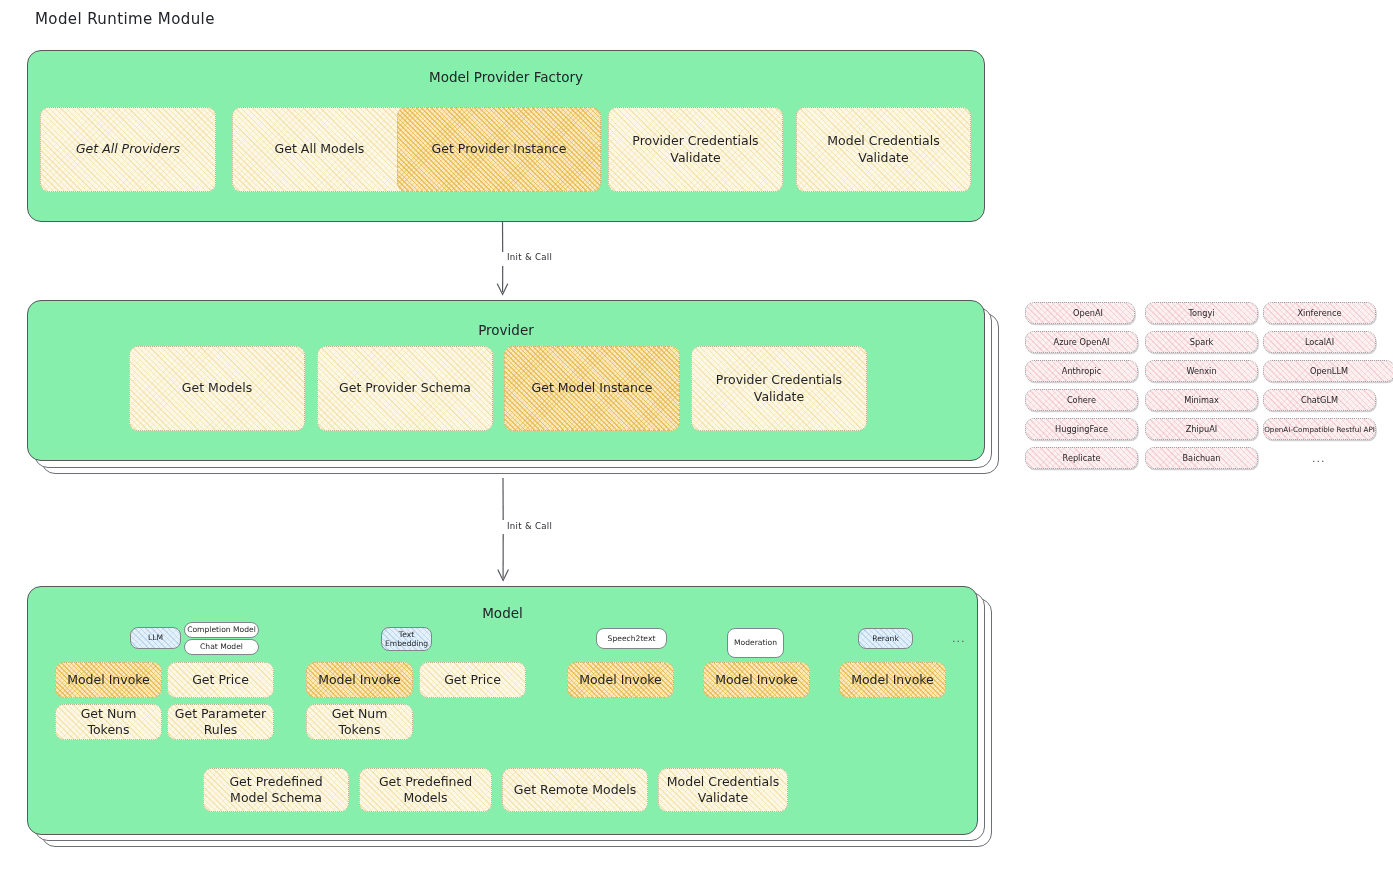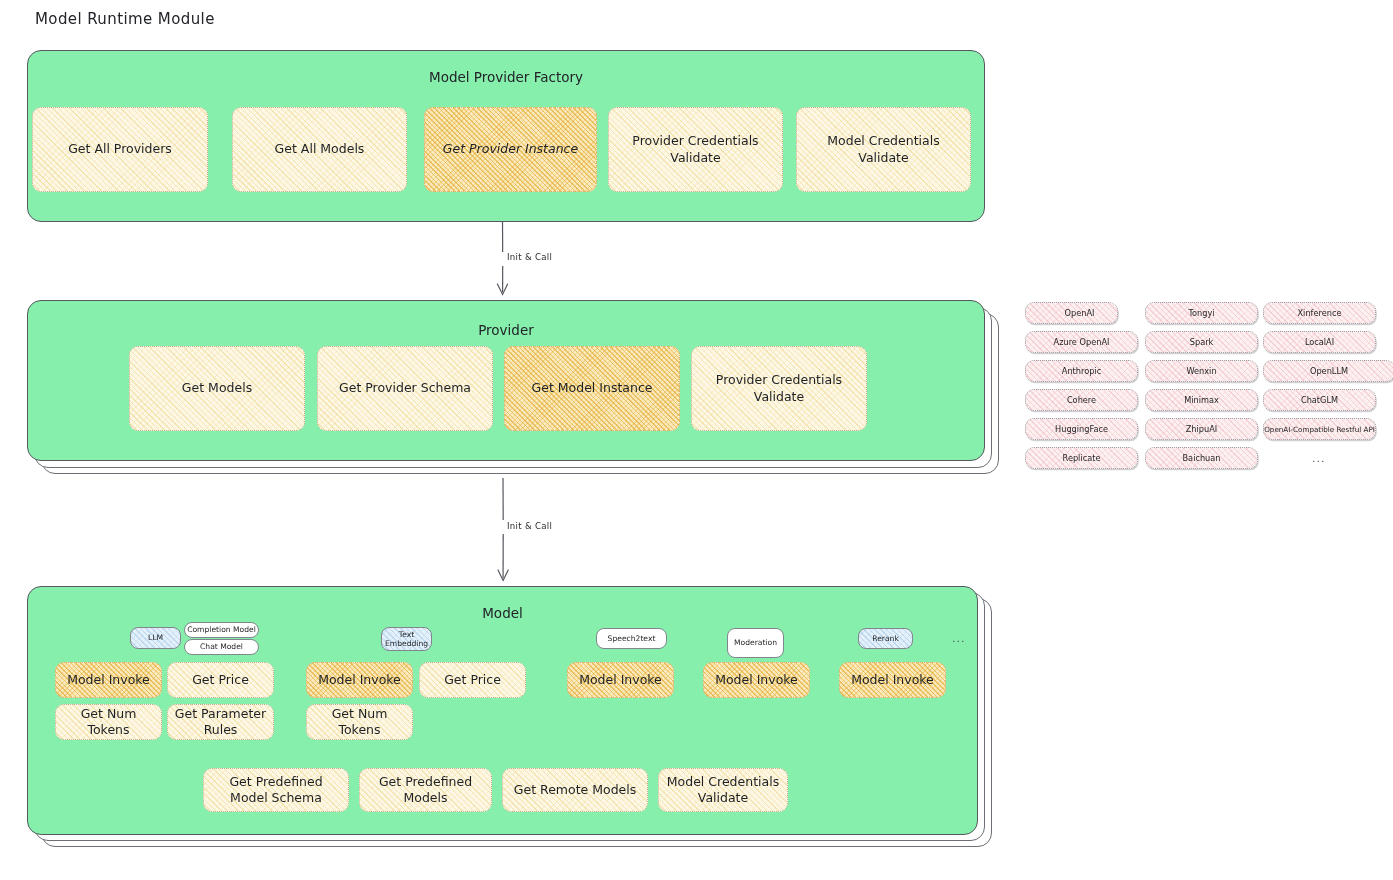--- a/index.html
+++ b/index.html
@@ -121,23 +121,23 @@
 <body>
 
 <div class="canvas">
 
   <div class="page-title">Model Runtime Module</div>
 
   <div class="panel" style="left:27px;top:50px;width:958px;height:172px;">
     <div class="panel-title" style="top:18px;">Model Provider Factory</div>
   </div>
 
-  <div class="node n-light" style="left:32px;top:107px;width:176px;height:85px;">Get All Providers</div>
+  <div class="node n-light" style="left:40px;top:107px;width:176px;height:85px;font-style:italic;">Get All Providers</div>
   <div class="node n-light" style="left:232px;top:107px;width:175px;height:85px;">Get All Models</div>
-  <div class="node n-strong" style="left:424px;top:107px;width:173px;height:85px;font-style:italic;">Get Provider Instance</div>
+  <div class="node n-strong" style="left:397px;top:107px;width:204px;height:85px;">Get Provider Instance</div>
   <div class="node n-light" style="left:608px;top:107px;width:175px;height:85px;">Provider Credentials Validate</div>
   <div class="node n-light" style="left:796px;top:107px;width:175px;height:85px;">Model Credentials Validate</div>
 
   <div class="arrow-wrap" style="left:460px;top:222px;width:120px;height:78px;">
     <svg width="120" height="78" viewBox="0 0 120 78">
       <path d="M42.5 0 L42.7 30" stroke="#55585e" stroke-width="1.2" fill="none"></path>
       <path d="M42.7 44 L42.6 70" stroke="#55585e" stroke-width="1.2" fill="none"></path>
       <path d="M37.4 62 L42.6 72.5 L47.6 62" stroke="#55585e" stroke-width="1.2" fill="none" stroke-linecap="round"></path>
     </svg>
     <div class="arrow-label" style="left:9px;top:30px;">Init &amp; Call</div>
@@ -149,21 +149,21 @@
     <div class="panel-title" style="top:21px;">Provider</div>
   </div>
 
   <div class="node n-light" style="left:129px;top:346px;width:176px;height:85px;">Get Models</div>
   <div class="node n-light" style="left:317px;top:346px;width:176px;height:85px;">Get Provider Schema</div>
   <div class="node n-strong" style="left:504px;top:346px;width:176px;height:85px;">Get Model Instance</div>
   <div class="node n-light" style="left:691px;top:346px;width:176px;height:85px;">Provider Credentials Validate</div>
 
   <div>
 
-    <div class="pill-pink" style="left:1025px;top:302px;width:93px;height:22px;padding-left:16px;">OpenAI</div>
+    <div class="pill-pink" style="left:1025px;top:302px;width:110px;height:22px;padding-left:16px;">OpenAI</div>
     <div class="pill-pink" style="left:1025px;top:331px;width:113px;height:22px;">Azure OpenAI</div>
     <div class="pill-pink" style="left:1025px;top:360px;width:113px;height:22px;">Anthropic</div>
     <div class="pill-pink" style="left:1025px;top:389px;width:113px;height:22px;">Cohere</div>
     <div class="pill-pink" style="left:1025px;top:418px;width:113px;height:22px;">HuggingFace</div>
     <div class="pill-pink" style="left:1025px;top:447px;width:113px;height:22px;">Replicate</div>
 
     <div class="pill-pink" style="left:1145px;top:302px;width:113px;height:22px;">Tongyi</div>
     <div class="pill-pink" style="left:1145px;top:331px;width:113px;height:22px;">Spark</div>
     <div class="pill-pink" style="left:1145px;top:360px;width:113px;height:22px;">Wenxin</div>
     <div class="pill-pink" style="left:1145px;top:389px;width:113px;height:22px;">Minimax</div>

